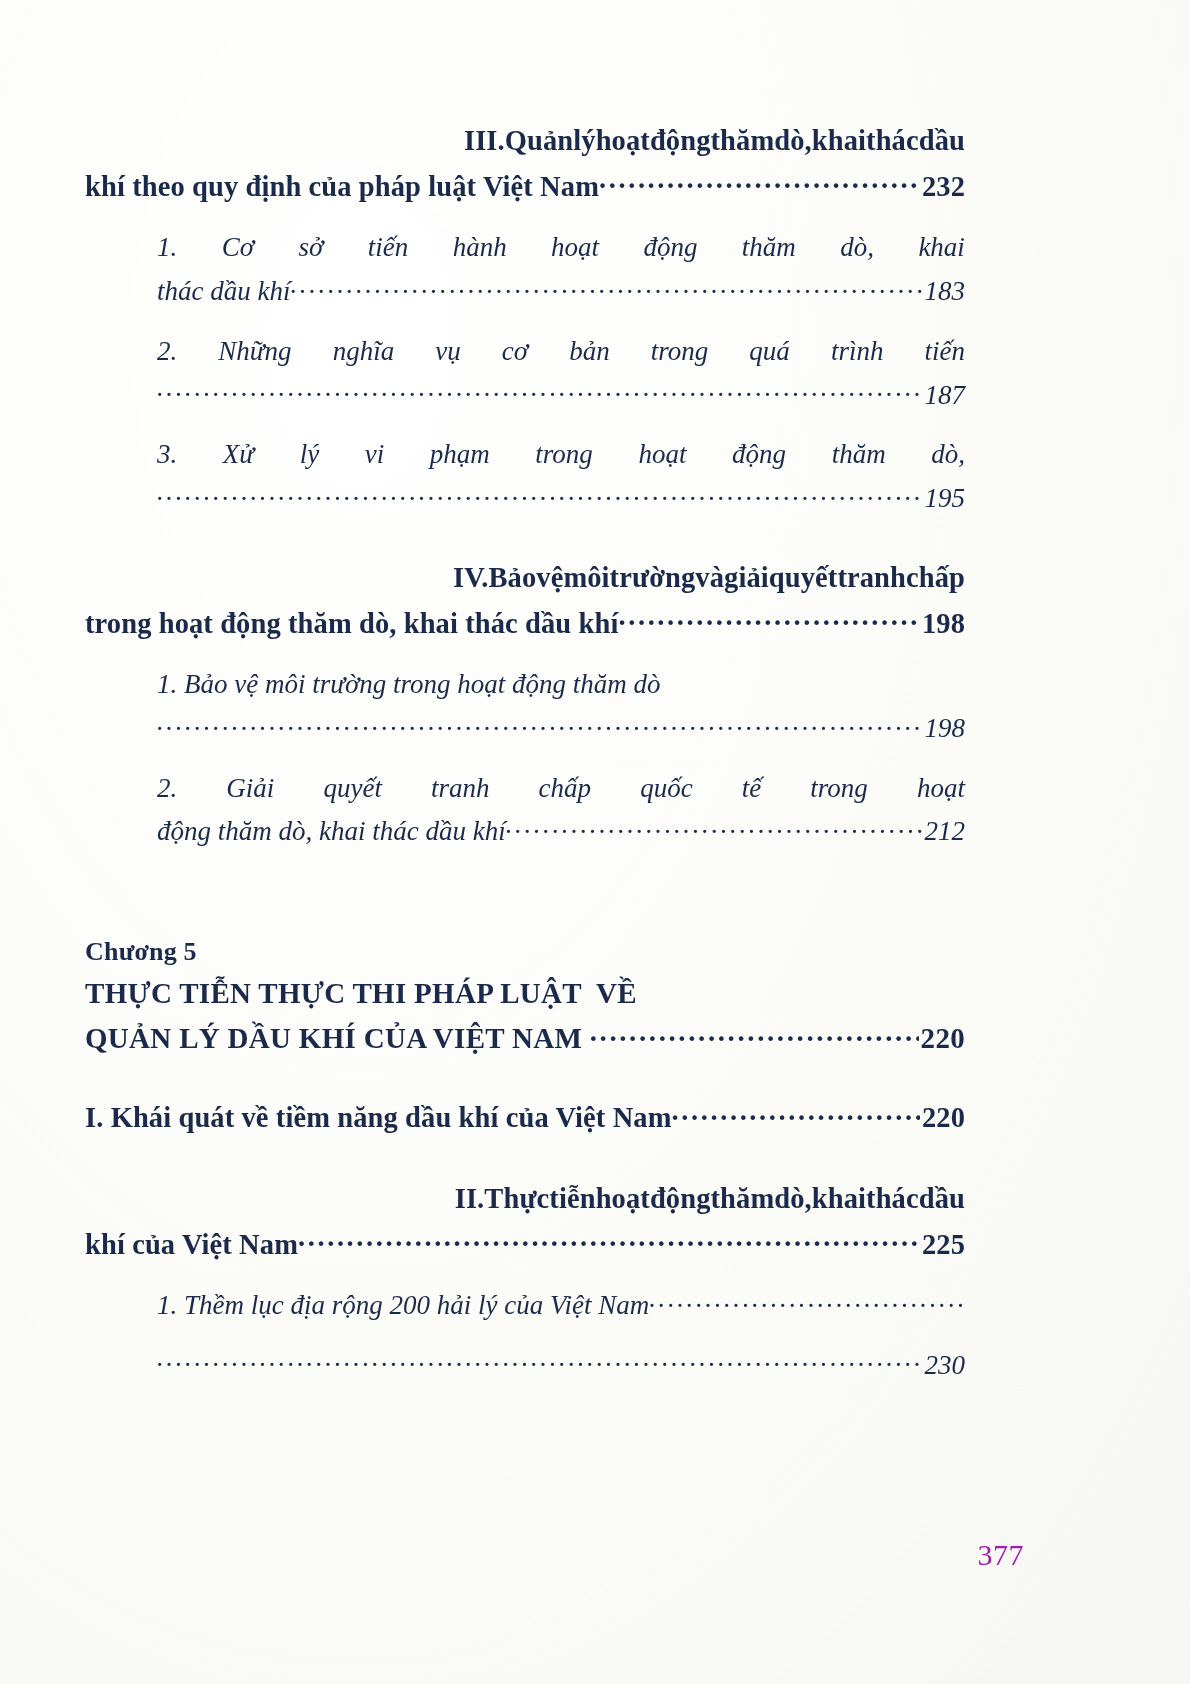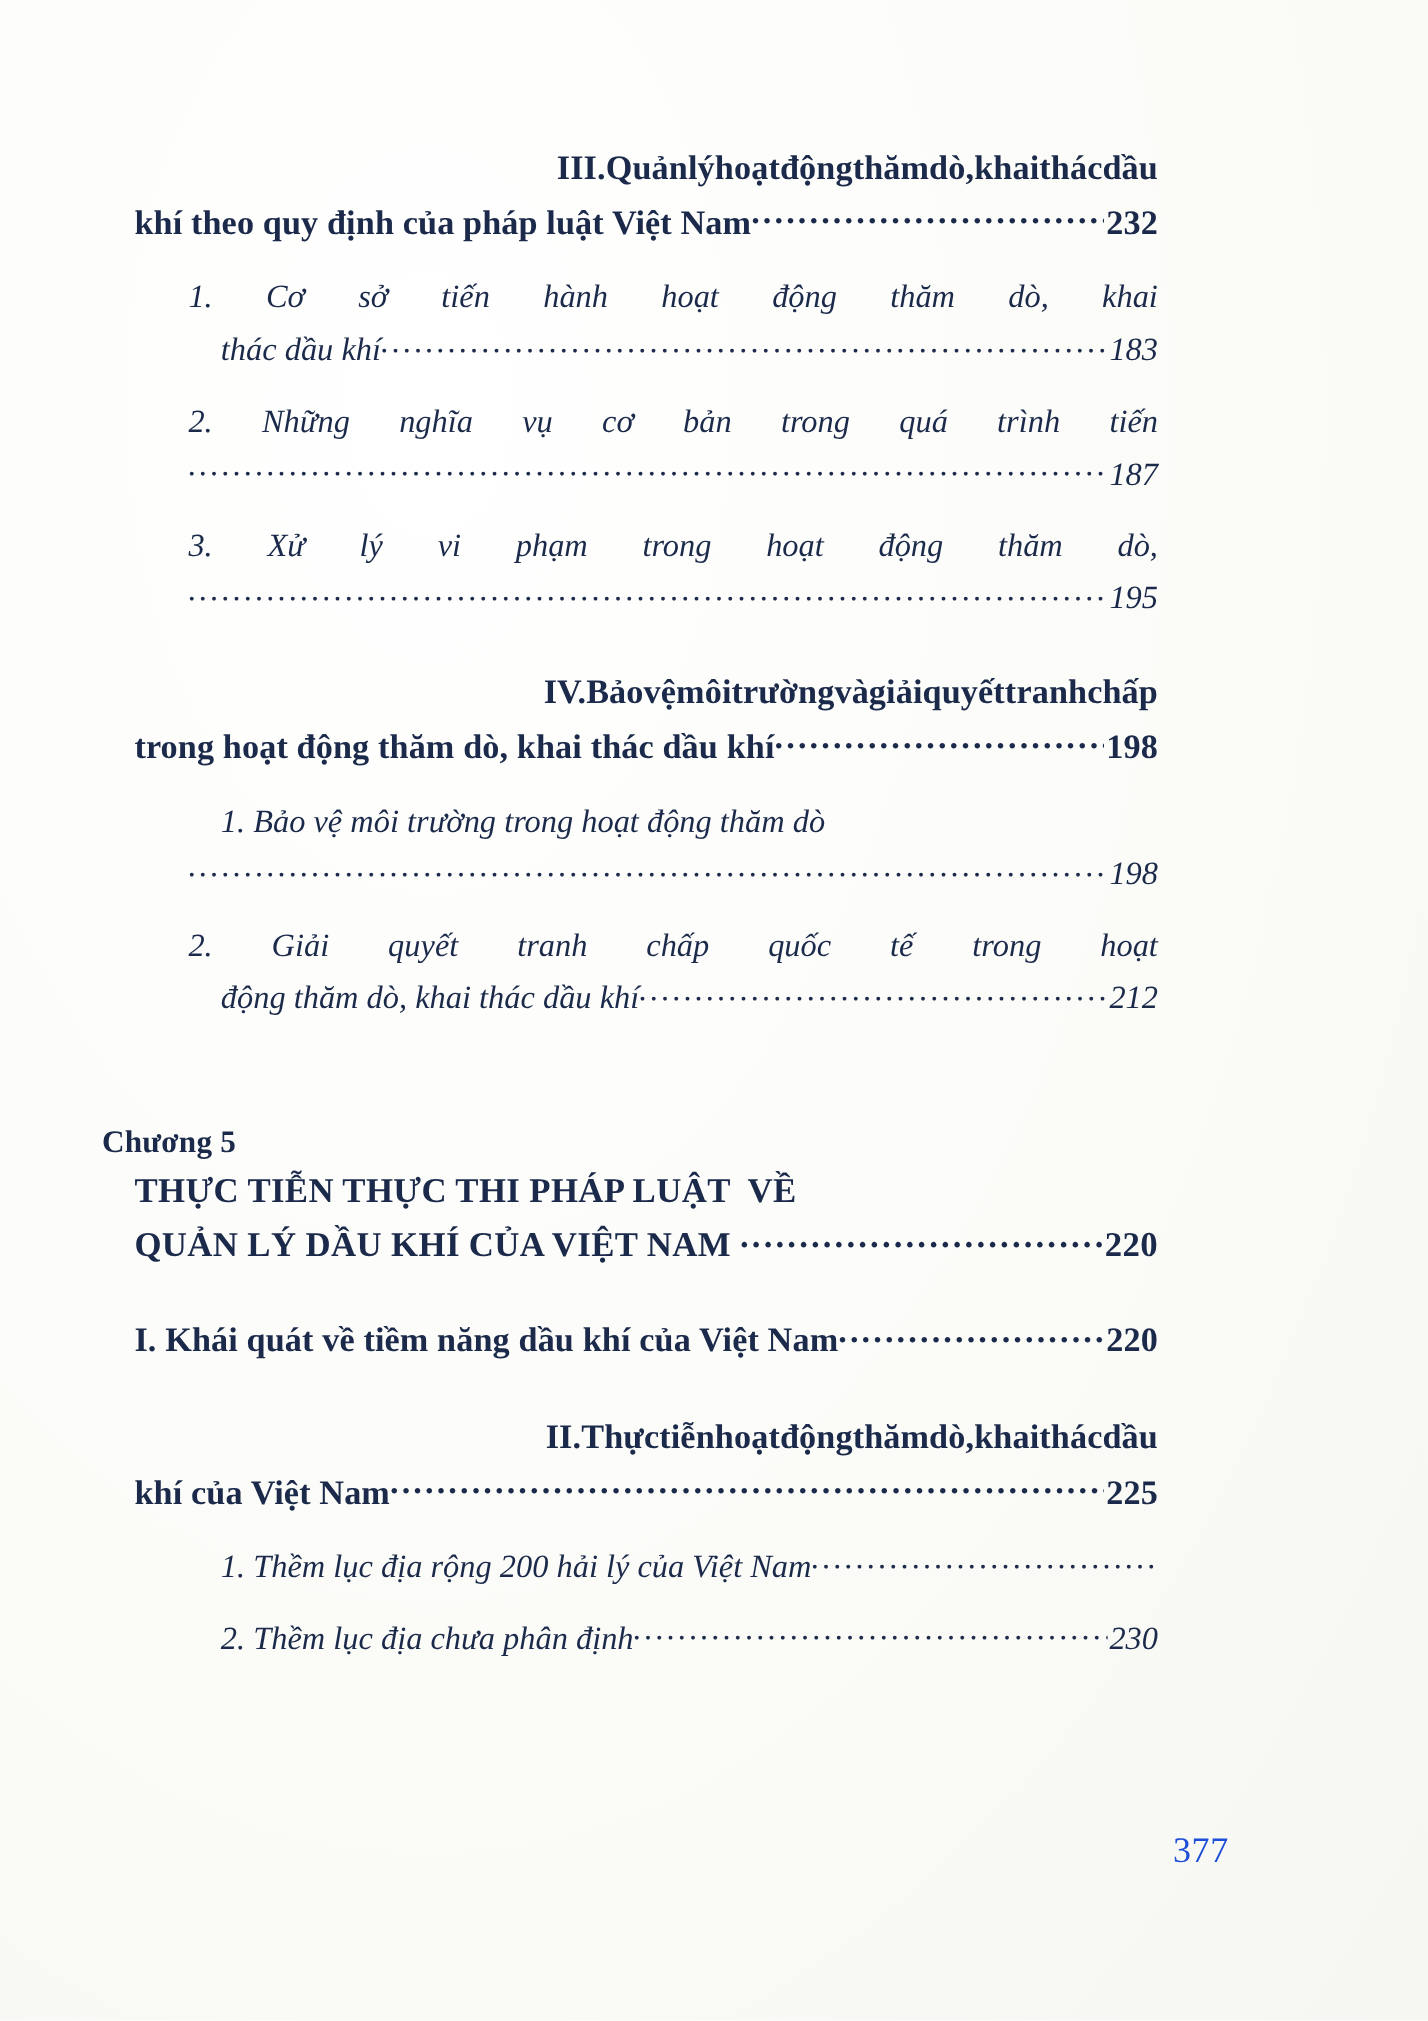--- a/index.html
+++ b/index.html
@@ -36,21 +36,21 @@
     width: 880px;
     z-index: 2;
   }
 
   
   .row {
     display: flex;
     align-items: baseline;
     width: 100%;
   }
-  .row .txt { white-space: pre; margin-left: 27px; }
+  .row .txt { white-space: pre; }
   .row .leader {
     flex: 1 1 auto;
     min-width: 4px;
     align-self: baseline;
     position: relative;
     height: 1em;
     overflow: hidden;
   }
   .row .leader::after {
     content: ".....................................................................................................................................";
@@ -112,25 +112,25 @@
     font-weight: bold;
     font-size: 29px;
     line-height: 1.56;
     letter-spacing: 0.3px;
   }
   .chapter-title .row .pg { font-weight: bold; }
 
   .footer {
     position: absolute;
     right: 166px;
-    bottom: 124px;
+    bottom: 112px;
     font-size: 30px;
     letter-spacing: 0.5px;
     z-index: 2;
-    color: #1d4ed8;
+    color: #a21caf;
   }
 </style>
 </head>
 <body>
 
 <div class="page">
   <div class="toc">
 
     <div class="entry-block lvl1">
       <div class="justify">
@@ -326,21 +326,20 @@
         <span class="txt">1. Thềm lục địa rộng 200 hải lý của Việt Nam</span>
         <span class="leader"></span>
         <span class="pg"></span>
       </div>
     </div>
 
     <div class="gap-sm"></div>
 
     <div class="entry-block lvl2">
       <div class="row">
-        <span class="txt">2. Thềm lục địa chưa phân định</span>
         <span class="leader"></span>
         <span class="pg">230</span>
       </div>
     </div>
 
   </div>
 
   <div class="footer">377</div>
 </div>
 

